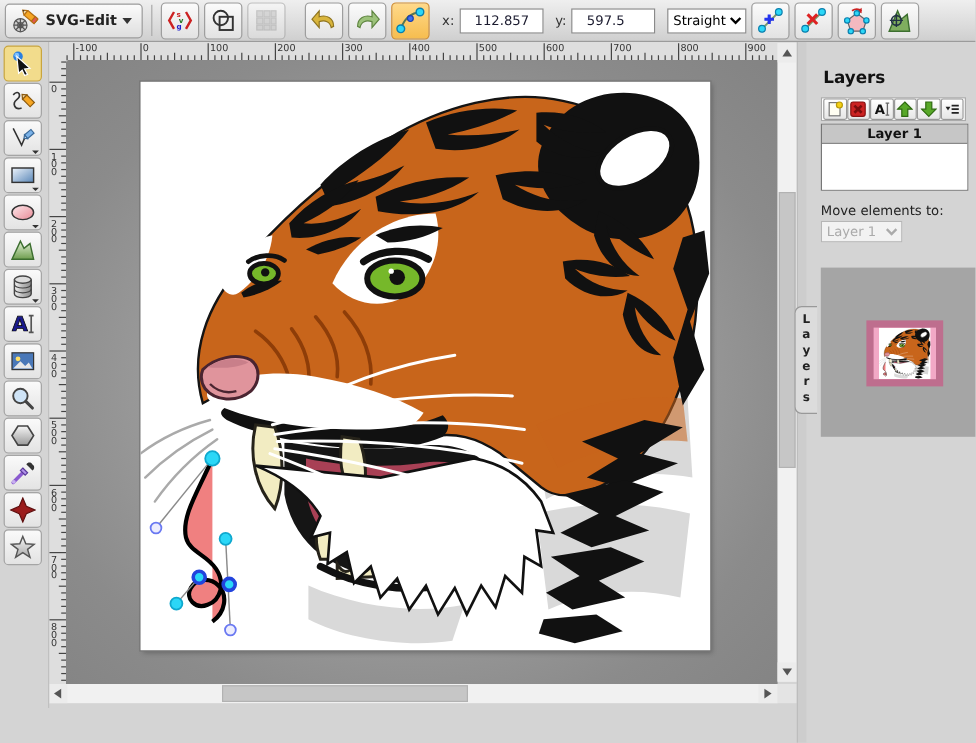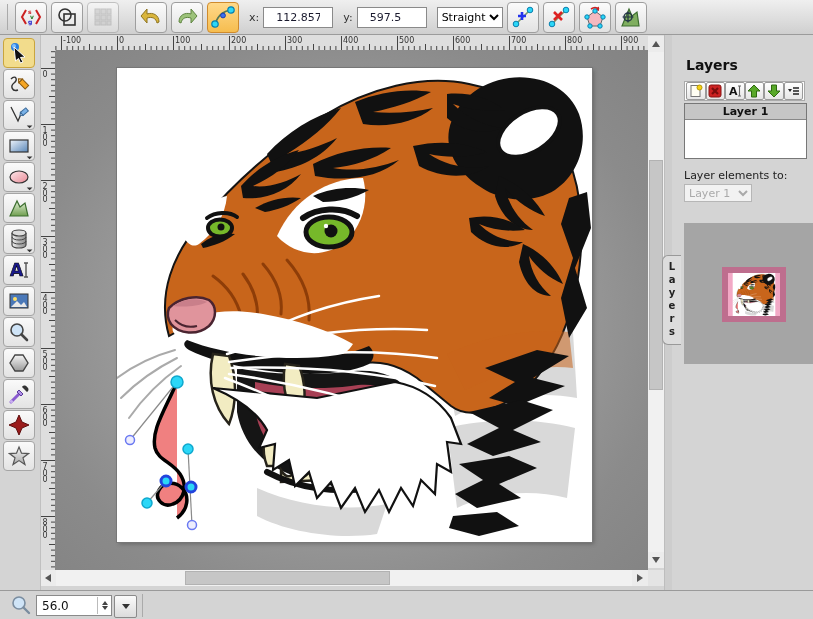--- a/index.html
+++ b/index.html
@@ -91,20 +91,39 @@
              background:linear-gradient(#fbfbfb,#dcdcdc);display:flex;align-items:center;justify-content:center;}
   .status-sep{position:absolute;left:142px;top:3px;width:1px;height:23px;background:#aaa;}
   svg{display:block;}
 </style>
 </head>
 <body>
 
 <div id="app">
 
   <div class="topbar">
+    <div class="logo-btn">
+      <span>
+        <svg width="24" height="24" viewBox="0 0 24 24">
+          <g stroke="#555" stroke-width="1">
+            <circle cx="8" cy="16" r="5.5" fill="#cfcfcf"></circle>
+            <circle cx="8" cy="16" r="2.2" fill="#efefef"></circle>
+            <path d="M8,10.5 8,21.5 M2.5,16 13.5,16 M4.2,12.2 11.8,19.8 M11.8,12.2 4.2,19.8" fill="none"></path>
+          </g>
+          <g transform="rotate(40 15 9)">
+            <rect x="11" y="5.5" width="11" height="5" rx="1" fill="#f6a623" stroke="#b36d12"></rect>
+            <path d="M11,5.5 7.5,8 11,10.5 Z" fill="#f3d9a6" stroke="#b36d12"></path>
+            <path d="M8.8,7.2 7.5,8 8.8,8.9 Z" fill="#333"></path>
+            <rect x="19" y="5.5" width="3" height="5" fill="#e25555" stroke="#b36d12"></rect>
+          </g>
+        </svg>
+      </span>
+      <span>SVG-Edit</span>
+      <span class="caret"></span>
+    </div>
     <div class="tb-sep"></div>
 
     <div class="tbtn">
       <svg width="22" height="22" viewBox="0 0 22 22">
         <path d="M6,4 2,11 6,18" fill="none" stroke="#cc2222" stroke-width="2"></path>
         <path d="M16,4 20,11 16,18" fill="none" stroke="#cc2222" stroke-width="2"></path>
         <text x="8" y="8" font-size="6" fill="#cc2222" font-weight="bold">s</text>
         <text x="10" y="13" font-size="6" fill="#227722" font-weight="bold">v</text>
         <text x="8" y="18" font-size="6" fill="#2222cc" font-weight="bold">g</text>
       </svg>
@@ -758,47 +777,30 @@
           <path d="M7,4 13,4 M7,7 13,7 M7,10 13,10" stroke="#222" stroke-width="1.4"></path>
         </svg>
       </div>
     </div>
 
     <div class="layer-table">
       <div class="layer-head">Layer 1</div>
       <div class="layer-body"></div>
     </div>
 
-    <div class="move-label">Layer elements to:</div>
+    <div class="move-label">Move elements to:</div>
     <select class="move-select" disabled="">
       <option>Layer 1</option>
     </select>
 
     <div class="thumb-block">
       <div class="thumb-outer">
         <div class="thumb-inner">
           <svg width="52" height="43" viewBox="0 0 475 474" preserveAspectRatio="xMidYMid meet" style="background:transparent">
             <use href="#tiger-art" x="0" y="0" width="475" height="474"></use>
           </svg>
         </div>
       </div>
     </div>
   </div>
 
-  <div class="statusbar">
-    <svg width="20" height="20" viewBox="0 0 20 20" style="position:absolute;left:11px;top:4px">
-      <circle cx="8" cy="8" r="6" fill="#cfe4f7" stroke="#7a8da0" stroke-width="1.6"></circle>
-      <path d="M12.5,12.5 L18,18" stroke="#7a8da0" stroke-width="2.4" stroke-linecap="round"></path>
-    </svg>
-    <div class="zoom-box">
-      <span class="zoom-val">56.0</span>
-      <span class="spin">
-          <i class="su"></i>
-          <i class="sd"></i>
-        </span>
-    </div>
-    <div class="zoom-drop">
-      <span class="caret"></span>
-    </div>
-    <div class="status-sep"></div>
-  </div>
 
 </div>
 
 </body></html>

